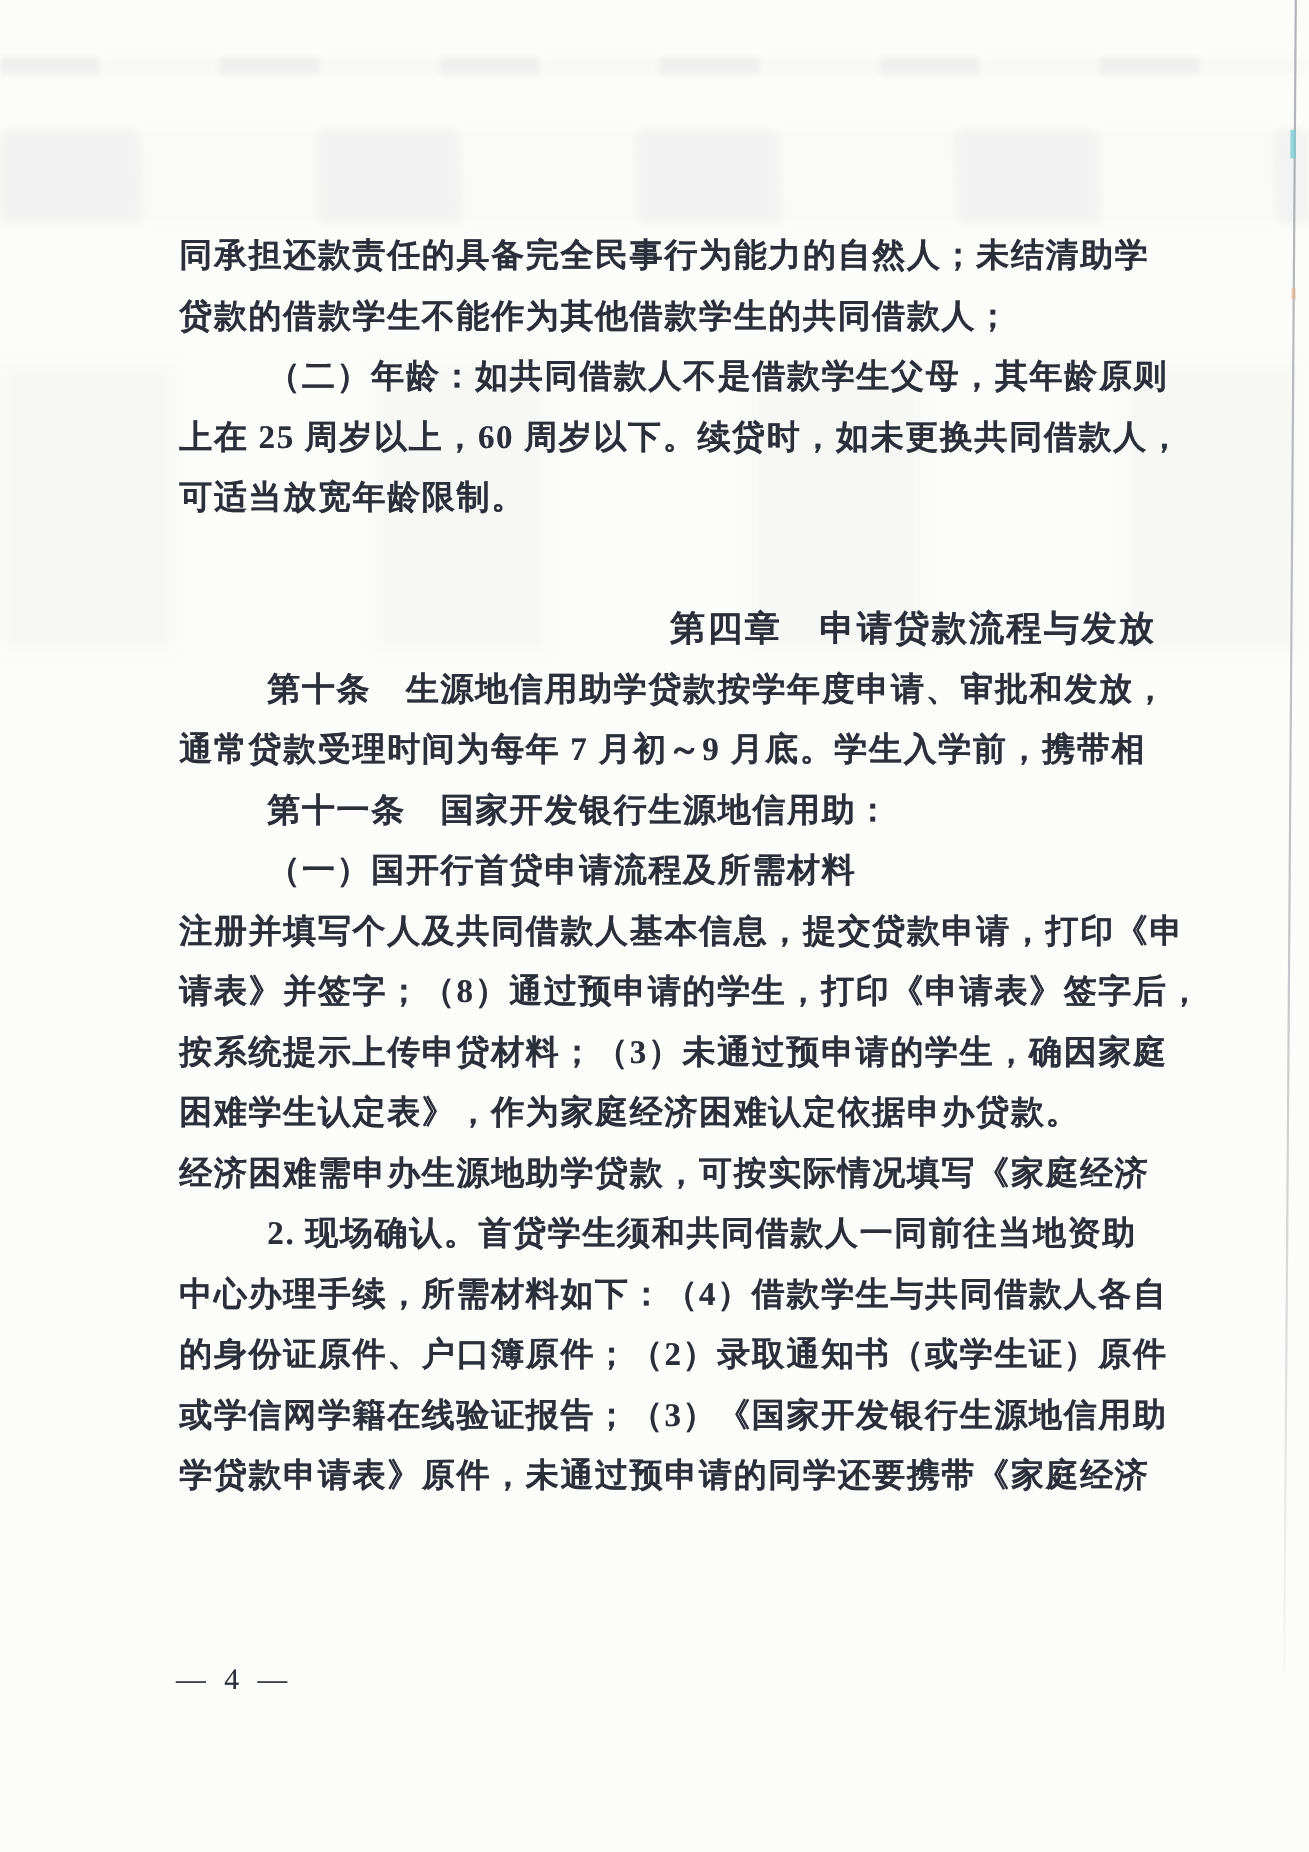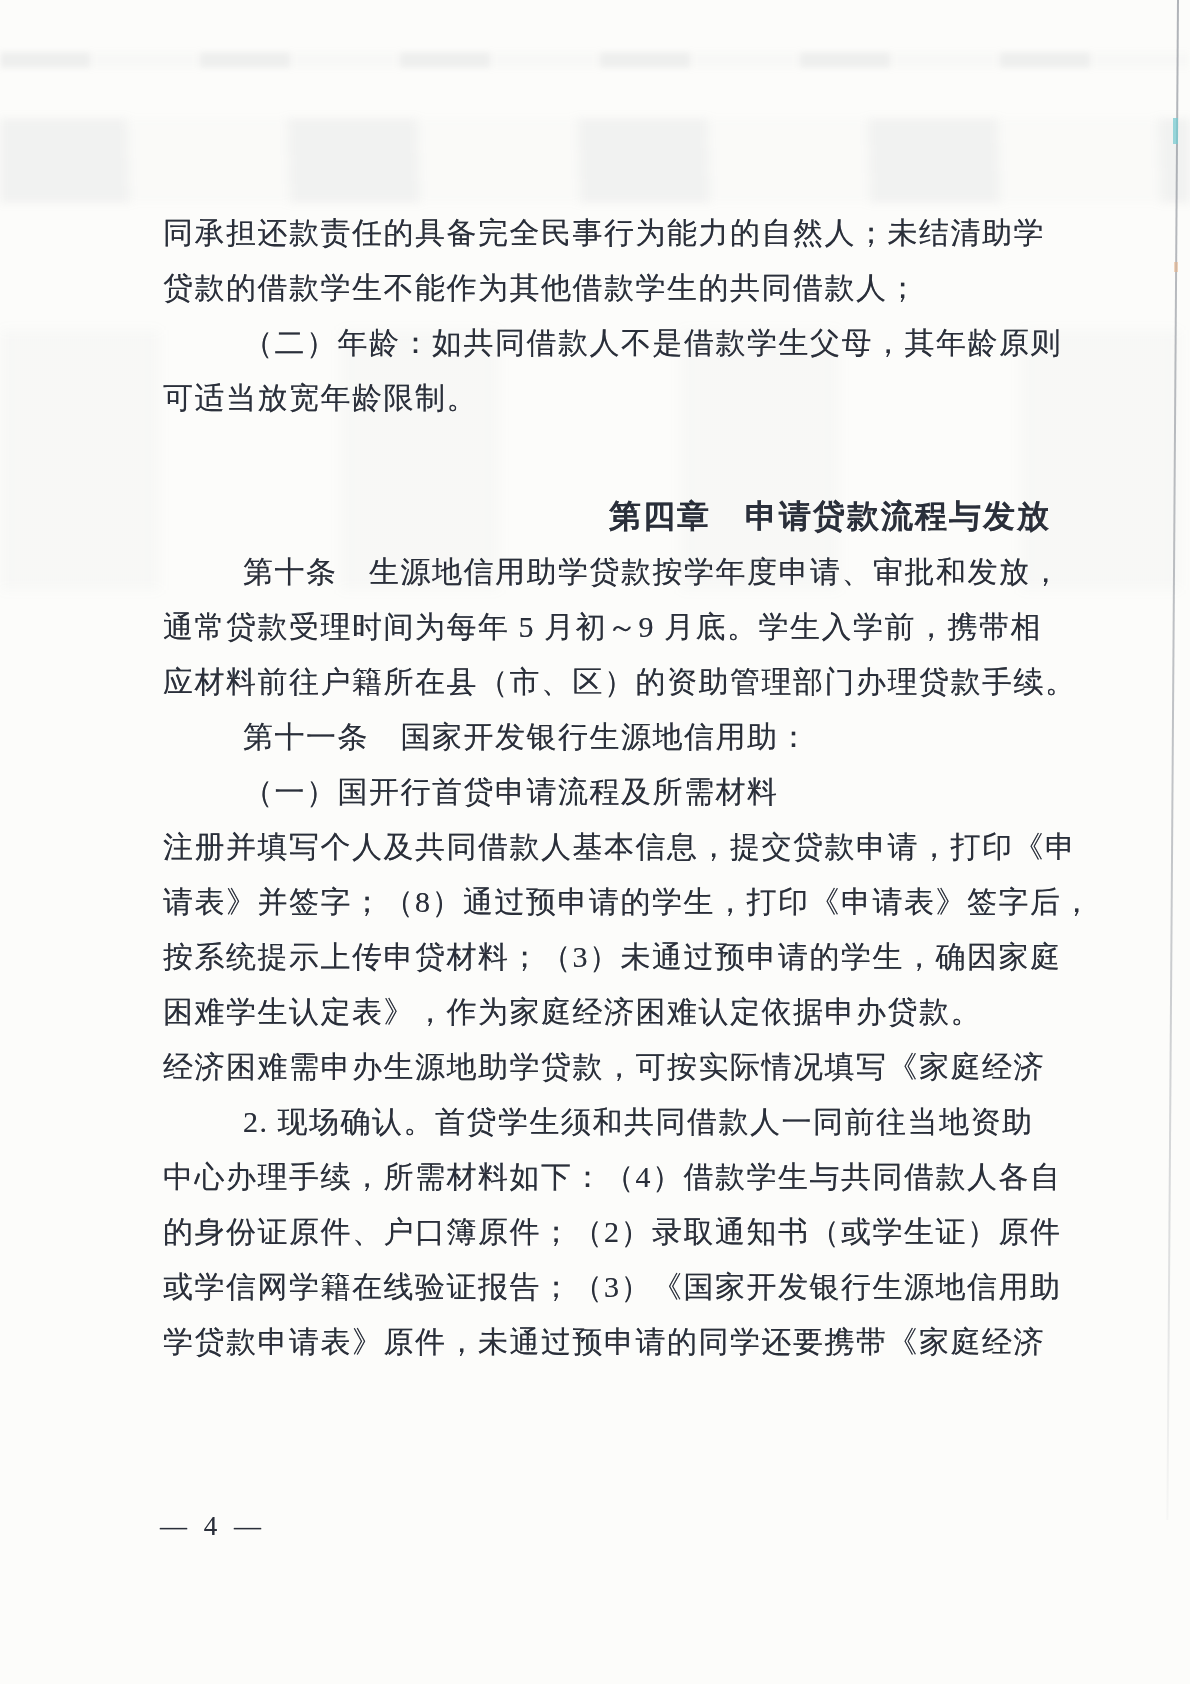--- a/index.html
+++ b/index.html
@@ -84,21 +84,21 @@
     position: absolute;
     left: 163px;
     top: 205px;
     width: 888px;
     font-size: 30px;
     line-height: 55px;
     letter-spacing: 1.5px;
     color: var(--ink);
     text-shadow: 0 0 0.6px rgba(42,47,58,0.55);
   }
-  .line { white-space: nowrap; }
+  .line { white-space: nowrap; font-weight: bold; }
   .line.indent { padding-left: 80px; }
   .line.heading {
     font-family: "Liberation Sans", sans-serif;
     font-weight: bold;
     font-size: 32px;
     text-align: right;
     letter-spacing: 2px;
     margin-top: 64px;
     padding-left: 0;
     white-space: nowrap;
@@ -123,25 +123,25 @@
   <div class="artifact-band-2"></div>
   <div class="artifact-band-3"></div>
   <div class="artifact-right-line"></div>
   <div class="artifact-cyan"></div>
   <div class="artifact-peach"></div>
 
   <div class="doc-lines">
       <div class="line">同承担还款责任的具备完全民事行为能力的自然人；未结清助学</div>
       <div class="line">贷款的借款学生不能作为其他借款学生的共同借款人；</div>
       <div class="line indent">（二）年龄：如共同借款人不是借款学生父母，其年龄原则</div>
+      <div class="line">上在 25 周岁以上，60 周岁以下。续贷时，如未更换共同借款人，</div>
       <div class="line">可适当放宽年龄限制。</div>
       <div class="line heading">第四章　申请贷款流程与发放</div>
       <div class="line indent">第十条　生源地信用助学贷款按学年度申请、审批和发放，</div>
-      <div class="line">通常贷款受理时间为每年 5 月初～9 月底。学生入学前，携带相</div>
-      <div class="line">应材料前往户籍所在县（市、区）的资助管理部门办理贷款手续。</div>
+      <div class="line">通常贷款受理时间为每年 7 月初～9 月底。学生入学前，携带相</div>
       <div class="line indent">第十一条　国家开发银行生源地信用助：</div>
       <div class="line indent">（一）国开行首贷申请流程及所需材料</div>
       <div class="line">注册并填写个人及共同借款人基本信息，提交贷款申请，打印《申</div>
       <div class="line">请表》并签字；（8）通过预申请的学生，打印《申请表》签字后，</div>
       <div class="line">按系统提示上传申贷材料；（3）未通过预申请的学生，确因家庭</div>
       <div class="line">困难学生认定表》，作为家庭经济困难认定依据申办贷款。</div>
       <div class="line">经济困难需申办生源地助学贷款，可按实际情况填写《家庭经济</div>
       <div class="line indent">2. 现场确认。首贷学生须和共同借款人一同前往当地资助</div>
       <div class="line">中心办理手续，所需材料如下：（4）借款学生与共同借款人各自</div>
       <div class="line">的身份证原件、户口簿原件；（2）录取通知书（或学生证）原件</div>

